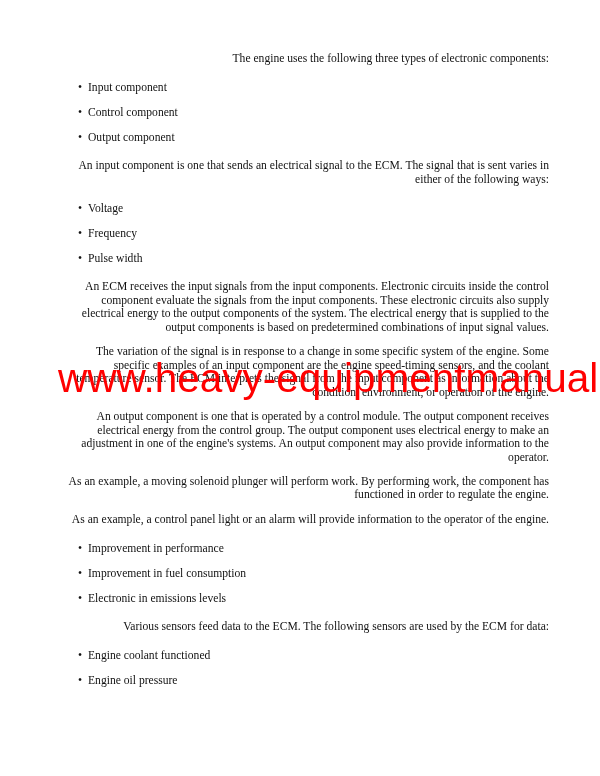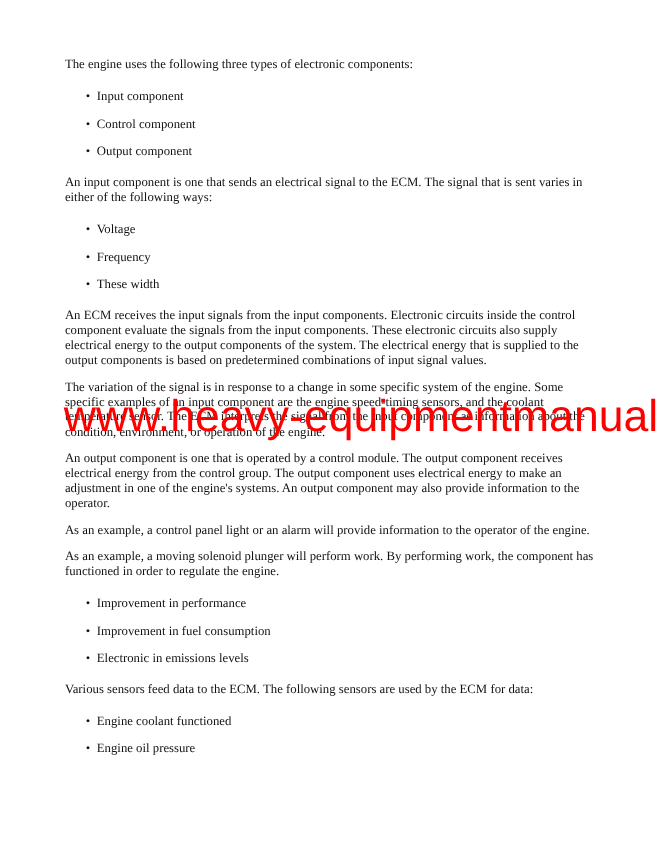--- a/index.html
+++ b/index.html
@@ -1,19 +1,19 @@
 <!DOCTYPE html>
 <html><head>
 <meta charset="utf-8">
 <style>
   html, body { margin: 0; padding: 0; background: #ffffff; }
   body { width: 600px; height: 776px; position: relative; overflow: hidden;
          font-family: "Liberation Serif", "DejaVu Serif", serif; color: #111; }
   .page { position: absolute; left: 59px; top: 52px; width: 490px; font-size: 11.6px; line-height: 13.6px; }
-  p { margin: 0 0 10.6px 0; }
+  p { margin: 0 0 10.6px 0; text-align: right; }
   ul { list-style: none; margin: 0 0 8px 0; padding: 0; }
   ul li { position: relative; padding-left: 29px; height: 25px; line-height: 13.6px; padding-top: 5px; box-sizing: border-box; }
   ul li:first-child { padding-top: 5px; }
   ul li .bullet { position: absolute; left: 19px; top: 5px; }
   .wm { position: absolute; left: 58px; top: 356px; font-family: "Liberation Sans", "DejaVu Sans", sans-serif;
         font-size: 40.5px; line-height: 44px; letter-spacing: 0px; white-space: nowrap; opacity: 1; }
 </style>
 </head>
 <body>
 
@@ -21,27 +21,27 @@
   <p>The engine uses the following three types of electronic components:</p>
   <ul>
     <li><span class="bullet">•</span><span>Input component</span></li>
     <li><span class="bullet">•</span><span>Control component</span></li>
     <li><span class="bullet">•</span><span>Output component</span></li>
   </ul>
   <p>An input component is one that sends an electrical signal to the ECM. The signal that is sent varies in either of the following ways:</p>
   <ul>
     <li><span class="bullet">•</span><span>Voltage</span></li>
     <li><span class="bullet">•</span><span>Frequency</span></li>
-    <li><span class="bullet">•</span><span>These width</span></li>
+    <li><span class="bullet">•</span><span>Pulse width</span></li>
   </ul>
   <p>An ECM receives the input signals from the input components. Electronic circuits inside the control component evaluate the signals from the input components. These electronic circuits also supply electrical energy to the output components of the system. The electrical energy that is supplied to the output components is based on predetermined combinations of input signal values.</p>
   <p>The variation of the signal is in response to a change in some specific system of the engine. Some specific examples of an input component are the engine speed-timing sensors, and the coolant temperature sensor. The ECM interprets the signal from the input component as information about the condition, environment, or operation of the engine.</p>
   <p>An output component is one that is operated by a control module. The output component receives electrical energy from the control group. The output component uses electrical energy to make an adjustment in one of the engine's systems. An output component may also provide information to the operator.</p>
+  <p>As an example, a moving solenoid plunger will perform work. By performing work, the component has functioned in order to regulate the engine.</p>
   <p>As an example, a control panel light or an alarm will provide information to the operator of the engine.</p>
-  <p>As an example, a moving solenoid plunger will perform work. By performing work, the component has functioned in order to regulate the engine.</p>
   <ul>
     <li><span class="bullet">•</span><span>Improvement in performance</span></li>
     <li><span class="bullet">•</span><span>Improvement in fuel consumption</span></li>
     <li><span class="bullet">•</span><span>Electronic in emissions levels</span></li>
   </ul>
   <p>Various sensors feed data to the ECM. The following sensors are used by the ECM for data:</p>
   <ul>
     <li><span class="bullet">•</span><span>Engine coolant functioned</span></li>
     <li><span class="bullet">•</span><span>Engine oil pressure</span></li>
   </ul>

